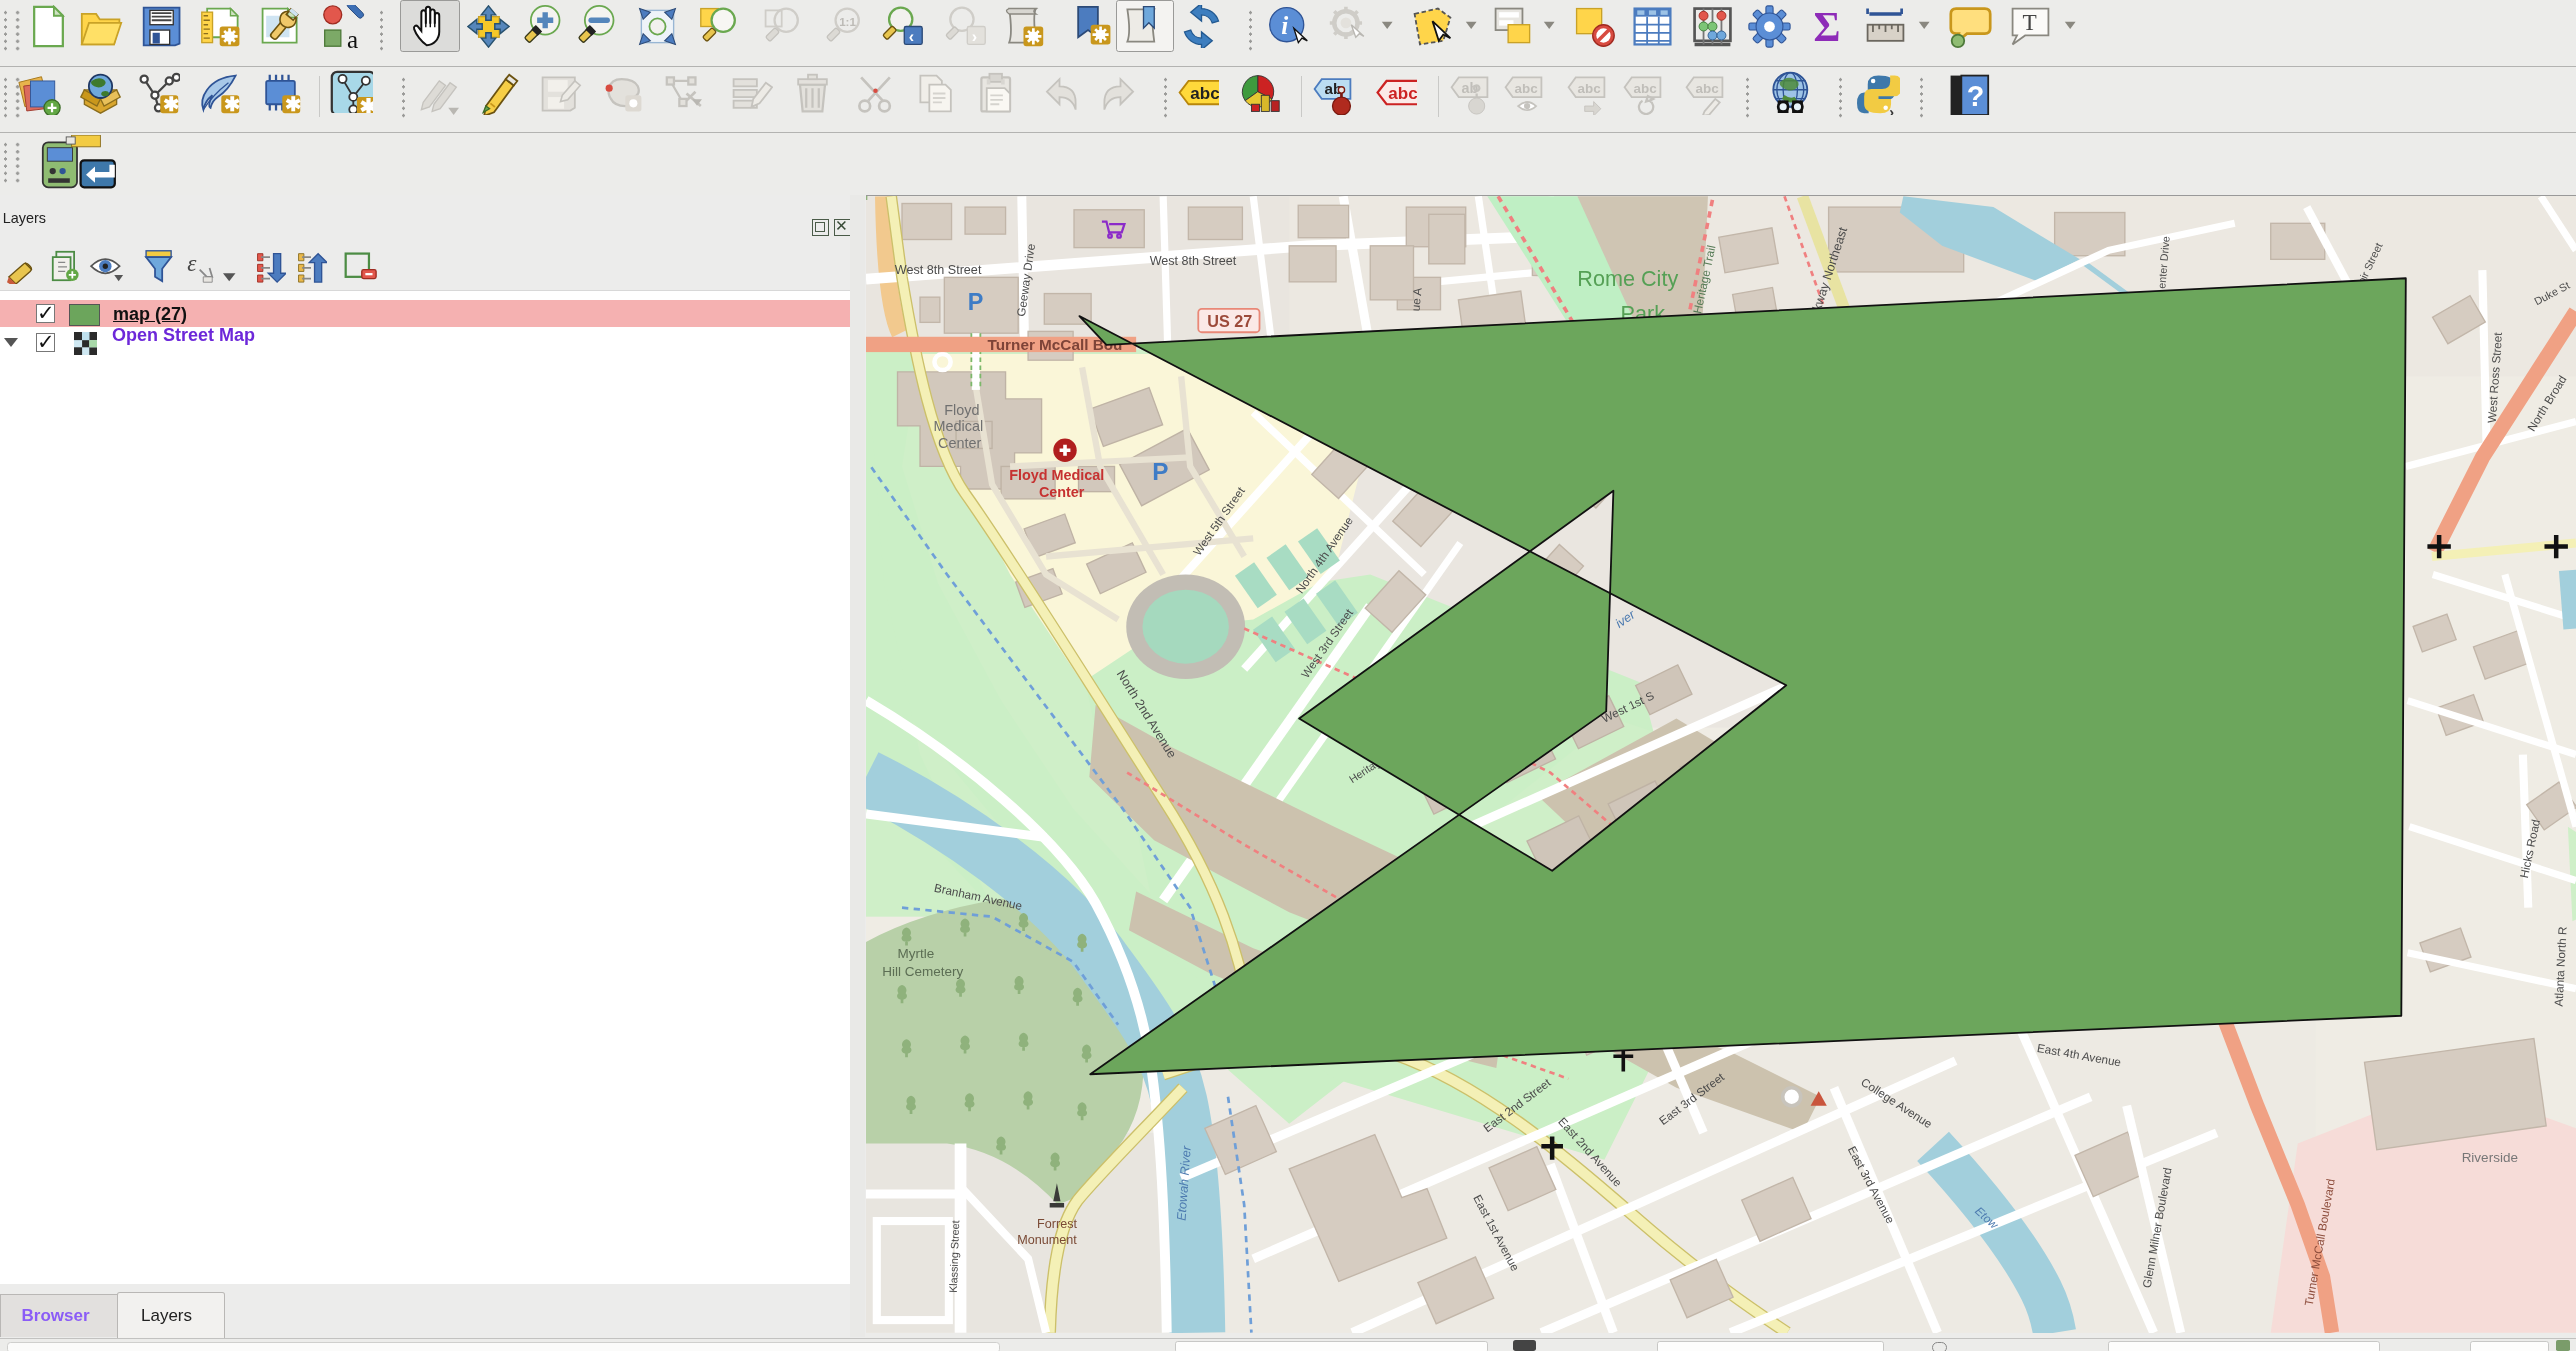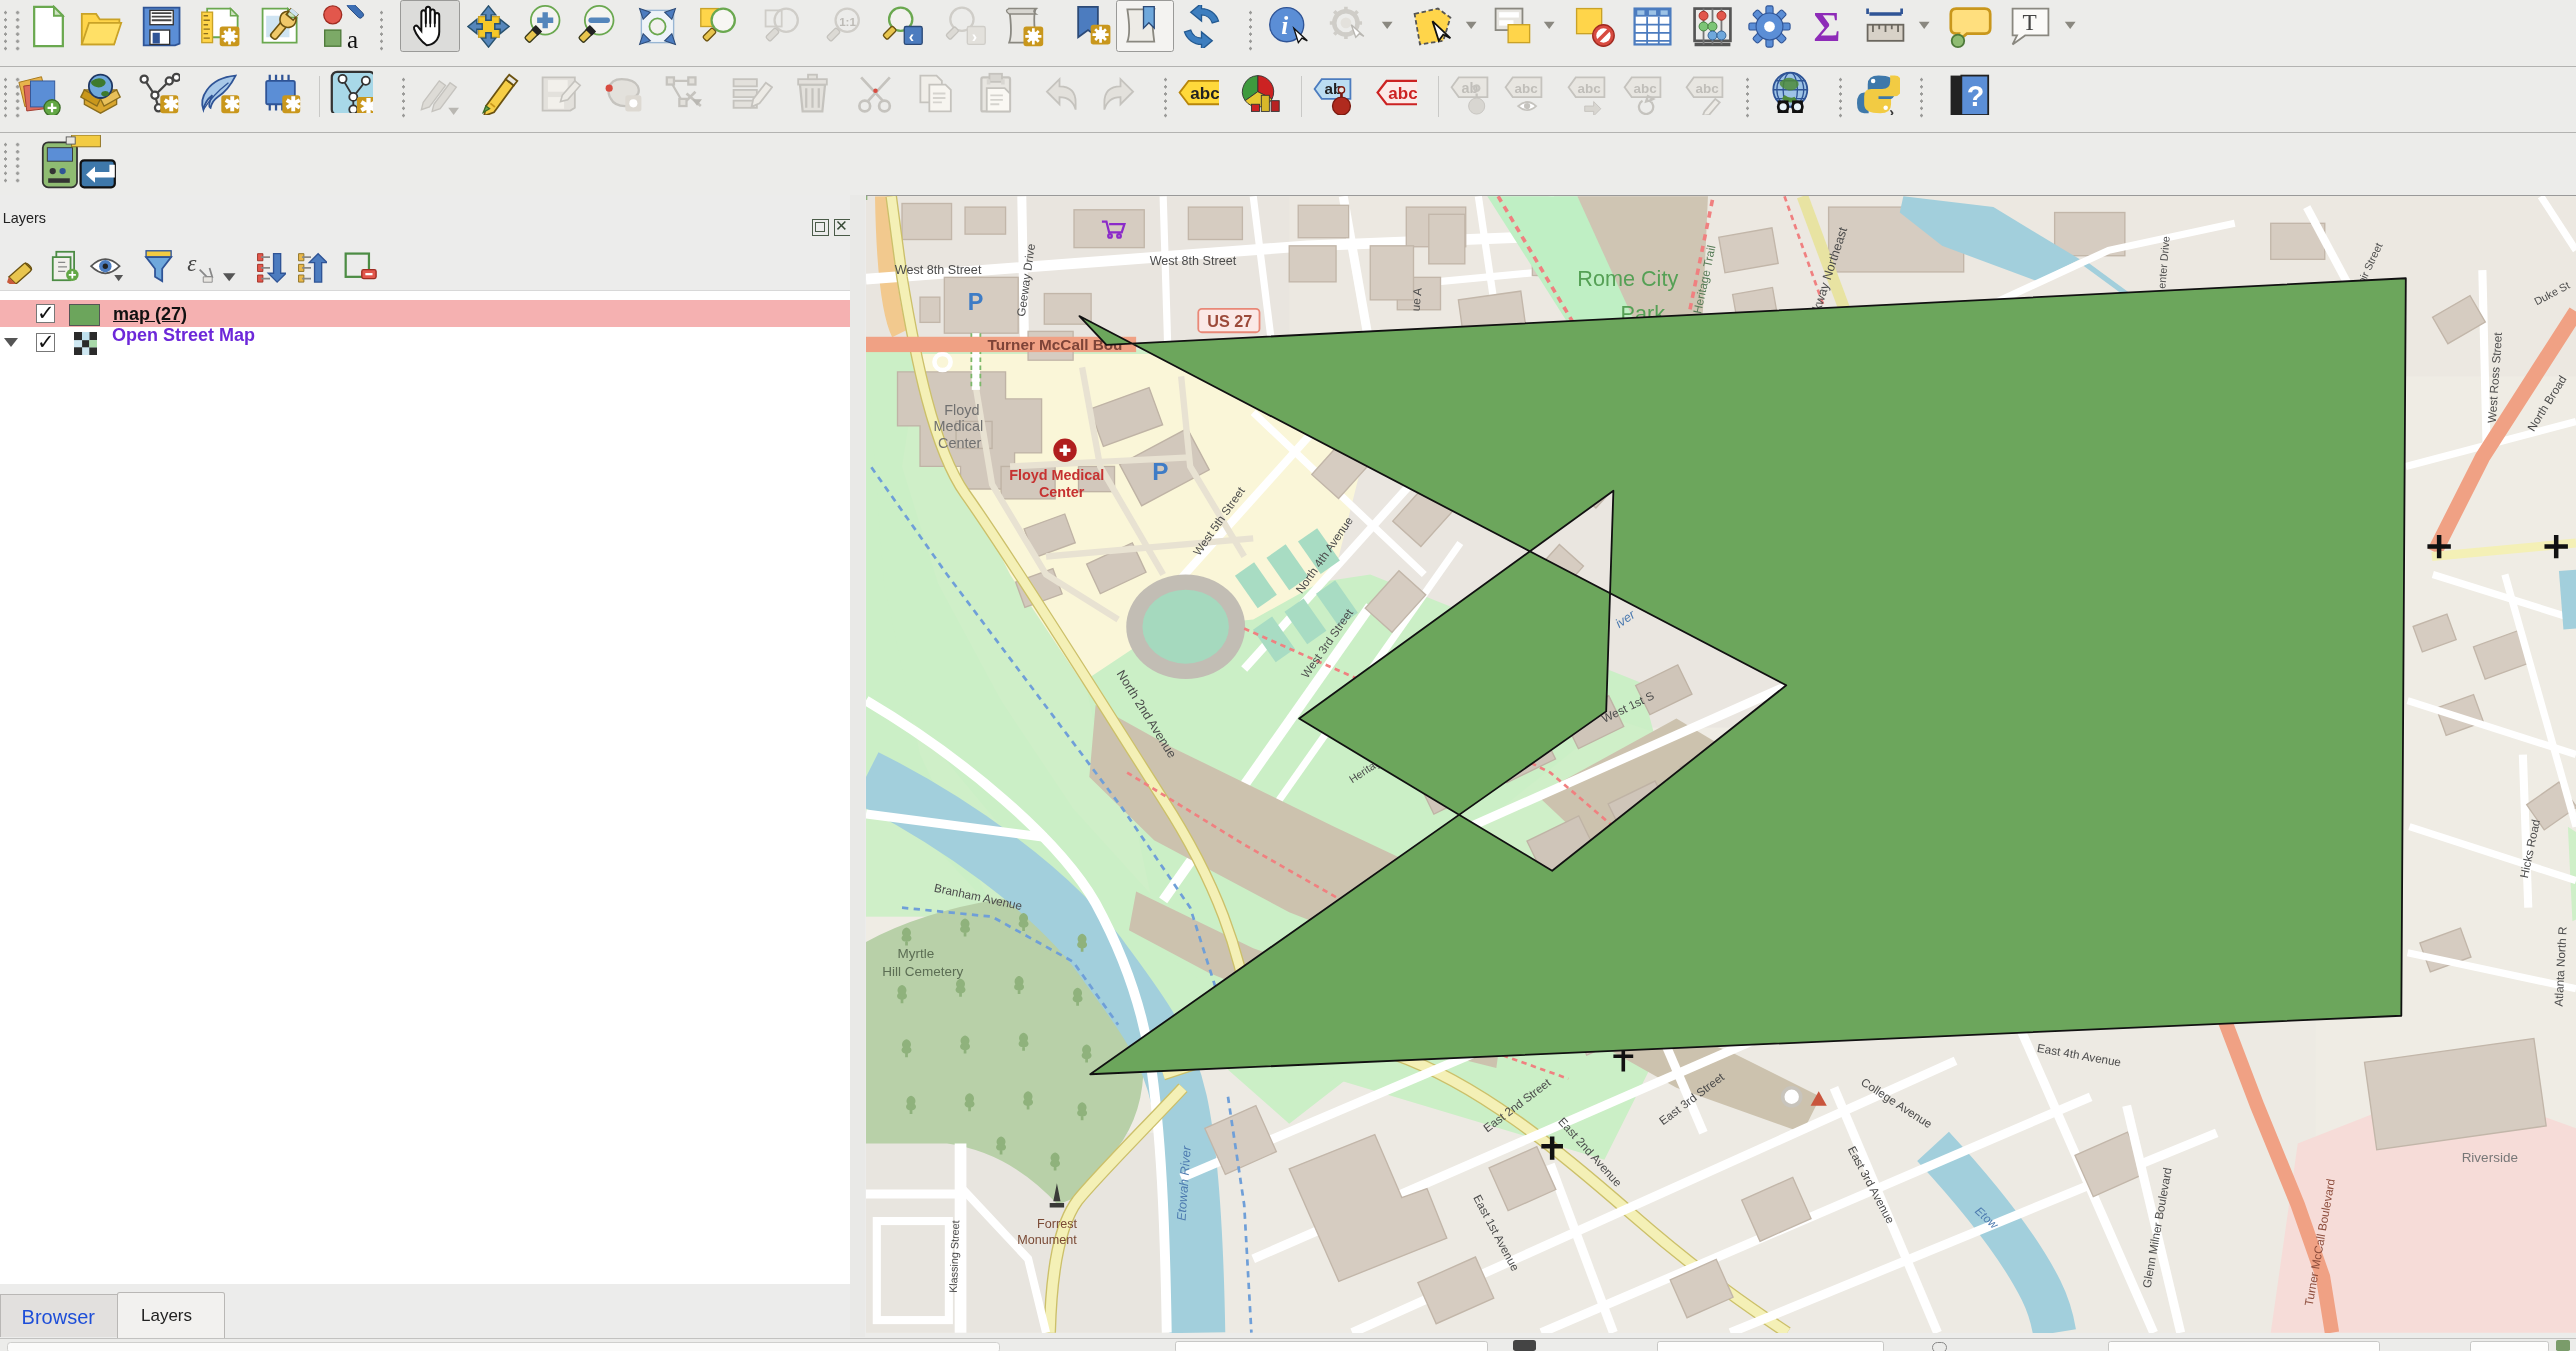--- a/index.html
+++ b/index.html
@@ -621,21 +621,21 @@
     <rect x="17" y="9" width="9" height="8" fill="#a8d8a8"></rect>
   </svg>
 <div class="abs" style="left:112px;top:325px;font-size:18px;font-weight:bold;color:#6d28d9;">Open Street Map</div>
 
 <div class="abs" style="left:812px;top:219px;width:15.3px;height:15.3px;border:1.4px solid #4a5b48;background:#ECECEB;"></div>
 <div class="abs" style="left:815px;top:222px;width:8px;height:8px;border:1.4px solid #4a5b48;background:#ECECEB;"></div>
 <div class="abs" style="left:834px;top:219px;width:15.3px;height:15.3px;border:1.4px solid #4a5b48;background:#ECECEB;"></div>
 <div class="abs" style="left:835px;top:217px;font-size:15.3px;color:#374a36;">✕</div>
 
 <div class="abs" style="left:0;top:1294px;width:117px;height:42px;background:#E2E0DE;border:0.9px solid #b9b7b5;border-bottom:none;"></div>
-<div class="abs" style="left:21.6px;top:1306px;font-size:20px;color:#1d4ed8;">Browser</div>
+<div class="abs" style="left:21.6px;top:1306px;font-size:17px;color:#8b5cf6;font-weight:bold;">Browser</div>
 <div class="abs" style="left:117px;top:1292px;width:106px;height:45px;background:#F2F1EF;border:0.9px solid #b9b7b5;border-bottom:none;border-top-left-radius:2.7px;border-top-right-radius:2.7px;"></div>
 <div class="abs" style="left:141px;top:1306px;font-size:17px;color:#222;">Layers</div>
 <div class="abs" style="left:0;top:1338px;width:2576px;height:13.5px;background:#ECECEA;border-top:0.9px solid #c2c2c0;"></div>
 <div class="abs" style="left:7.2px;top:1342px;width:991px;height:9px;background:#fbfbfa;border:0.9px solid #cfcfcd;border-radius:3.6px;"></div>
 <div id="statusbits">
 <div class="abs" style="left:1175px;top:1341px;width:311px;height:10px;background:#fdfdfc;border:0.9px solid #c8c8c6;border-radius:2.7px;"></div>
 <div class="abs" style="left:1657px;top:1341px;width:225px;height:10px;background:#fdfdfc;border:0.9px solid #c8c8c6;border-radius:2.7px;"></div>
 <div class="abs" style="left:2108px;top:1341px;width:270px;height:10px;background:#fdfdfc;border:0.9px solid #c8c8c6;border-radius:2.7px;"></div>
 <div class="abs" style="left:2470px;top:1341px;width:77px;height:10px;background:#fdfdfc;border:0.9px solid #c8c8c6;border-radius:2.7px;"></div>
 <div class="abs" style="left:1513px;top:1340px;width:23.4px;height:10.8px;background:#444;border-radius:2.7px;"></div>

